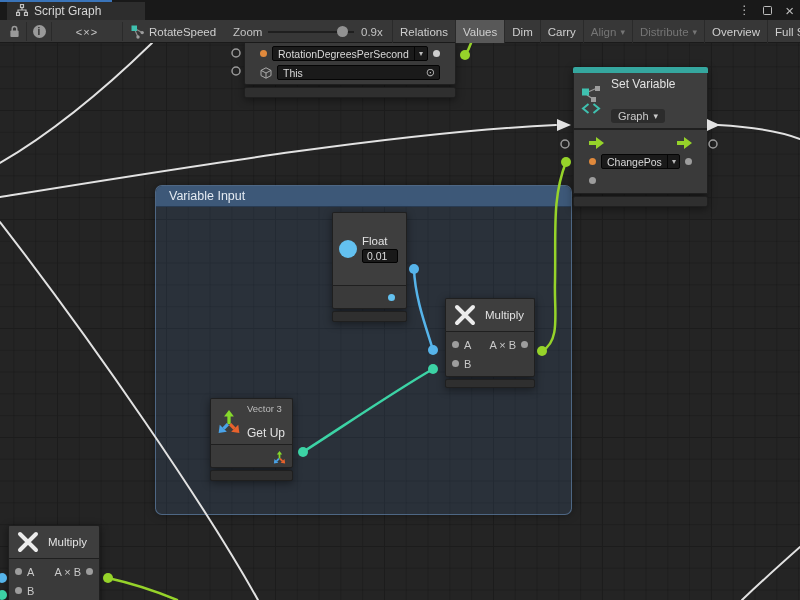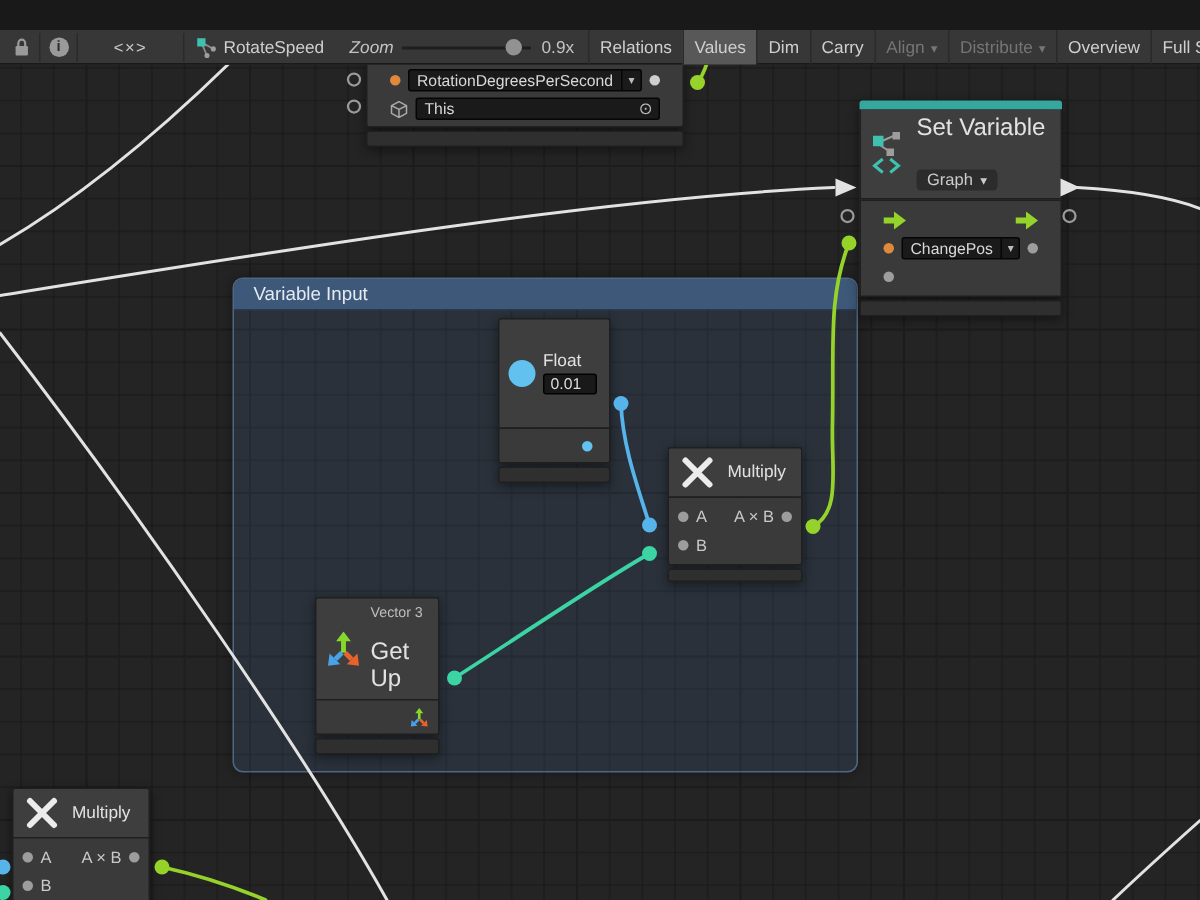--- a/index.html
+++ b/index.html
@@ -59,21 +59,21 @@
   .port { width:7px; height:7px; border-radius:50%; flex:none; }
   .port.gray { background:#9d9d9d; }
   .port.orange { background:#e0893c; }
   .port.white { background:#cfcfcf; }
   .port.blue-sm { width:7px; height:7px; background:#63c1f0; }
   .spacer { flex:1; }
   .dropdown { background:#1a1a1a; border:1px solid #050505; border-radius:2px; height:15px;
     display:flex; align-items:center; color:#d8d8d8; font-size:10.5px; overflow:hidden; }
   .dropdown .dd-label { padding:0 5px; white-space:nowrap; }
   .dropdown .dd-btn { border-left:1px solid #050505; height:100%; display:flex; align-items:center; padding:0 4px; font-size:8px; color:#bbb; }
-  .titletext { color:#e2e2e2; font-size:16px; }
+  .titletext { color:#e2e2e2; font-size:12px; }
 
   
   .n-getvar { left:244px; top:-2px; width:212px; }
   .n-getvar .node-main { padding:2px 0; }
   .n-getvar .dropdown { flex:1; }
 
   
   .n-setvar { left:573px; top:24px; width:135px; }
   .n-setvar .strip { height:6px; background:#35a79f; border-radius:2px 2px 0 0; }
   .n-setvar .node-header { padding:4px 7px 5px 7px; gap:8px; border:1px solid #1f1f1f; border-top:none; }
@@ -104,20 +104,39 @@
   .n-getup .node-header { padding:4px 6px; gap:6px; border:1px solid #1f1f1f; border-bottom:none; border-radius:2px 2px 0 0; }
   .subtitle { color:#bdbdbd; font-size:9.5px; }
   .n-getup .node-main { height:24px; position:relative; border-radius:0 0 2px 2px; }
   .n-getup .mini-icon { position:absolute; right:6px; top:5px; }
 </style>
 </head>
 <body>
 
 <div class="screen">
 
+  <div class="titlebar">
+    <div class="accent-line"></div>
+    <div class="tab">
+      <span>
+        <svg width="12" height="12" viewBox="0 0 12 12" fill="none" stroke="#c2c2c2" stroke-width="1.2">
+          <rect x="4.5" y="0.5" width="3" height="3"></rect>
+            <rect x="0.5" y="8.5" width="3" height="3"></rect>
+          <rect x="8.5" y="8.5" width="3" height="3"></rect>
+            <path d="M6,3.5 V6 M2,8.5 V6 H10 V8.5"></path>
+        </svg>
+      </span>
+      <span>Script Graph</span>
+    </div>
+    <div class="win-controls">
+      <span class="wc-menu">⋮</span>
+      <span class="wc-max"></span>
+      <span class="wc-close">×</span>
+    </div>
+  </div>
 
   <div class="toolbar">
     <div class="tbi" style="left:2px;width:24px;">
       <svg width="11" height="13" viewBox="0 0 12 14">
         <rect x="1.5" y="6" width="9" height="7" rx="1" fill="#9a9a9a"></rect>
         <path d="M3.5,6.5 V4 a2.5,2.5 0 0 1 5,0 V6.5" stroke="#9a9a9a" stroke-width="1.6" fill="none"></path>
       </svg>
     </div>
     <div class="sep" style="left:26px;"></div>
     <div class="tbi" style="left:27px;width:24px;">
@@ -133,21 +152,21 @@
         <line x1="3" y1="3" x2="11" y2="7.5" stroke="#8d8d8d" stroke-width="1.2"></line>
         <line x1="3" y1="3" x2="7" y2="12" stroke="#8d8d8d" stroke-width="1.2"></line>
         <rect x="0.5" y="0.5" width="5.5" height="5.5" fill="#3fc1b0"></rect>
         <circle cx="11.2" cy="7.6" r="1.7" fill="#9d9d9d"></circle>
           <circle cx="7" cy="12" r="1.7" fill="#9d9d9d"></circle>
       </svg>
     </div>
     <div class="tbi" style="left:149px;">
       <span>RotateSpeed</span>
     </div>
-    <div class="tbi" style="left:233px;color:#c4c4c4;font-style:italic;">Zoom</div>
+    <div class="tbi" style="left:233px;color:#c4c4c4;">Zoom</div>
     <div class="zoom-track"></div>
     <div class="zoom-handle"></div>
     <div class="tbi" style="left:361px;color:#c4c4c4;">0.9x</div>
     <div class="tb-buttons">
       <div class="tb-btn">
           <span>Relations</span>
         </div>
       <div class="tb-btn active">
           <span>Values</span>
         </div>

